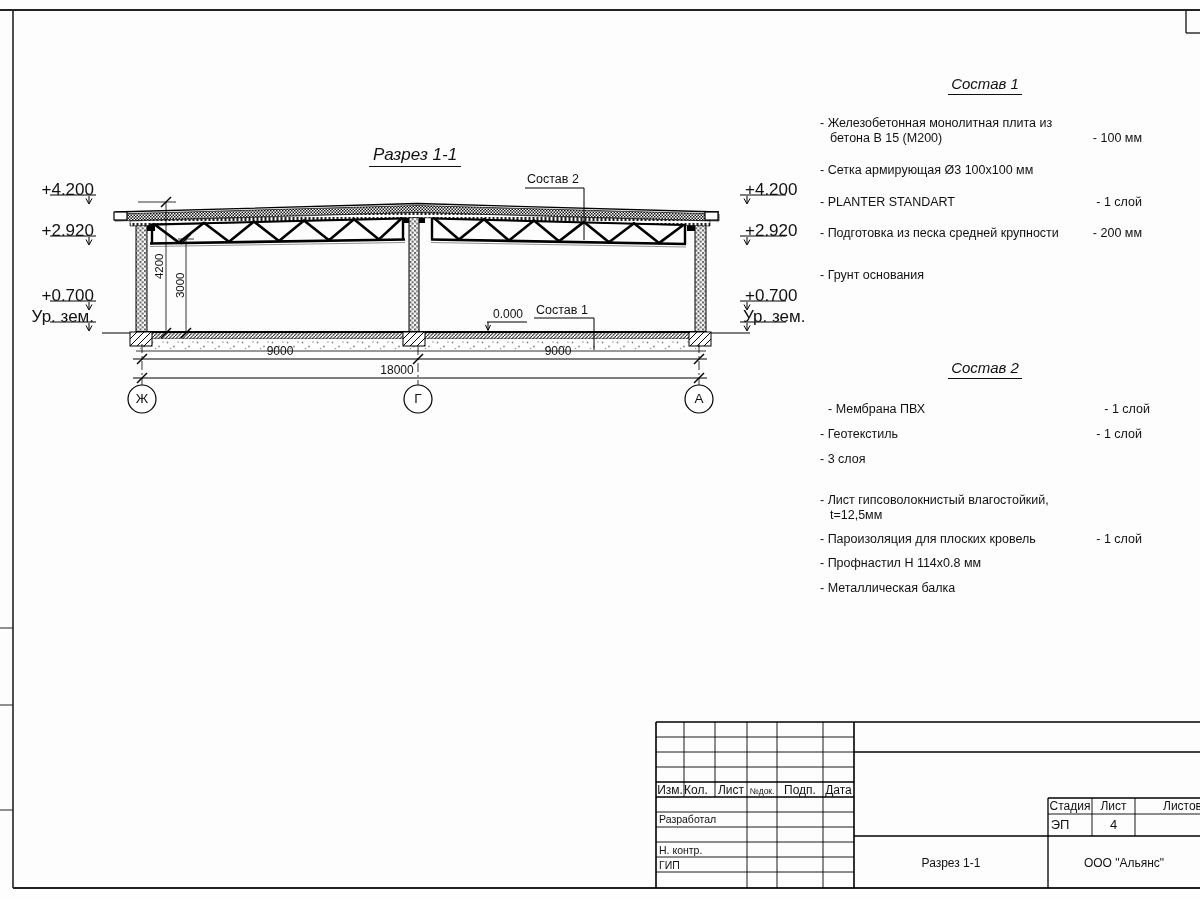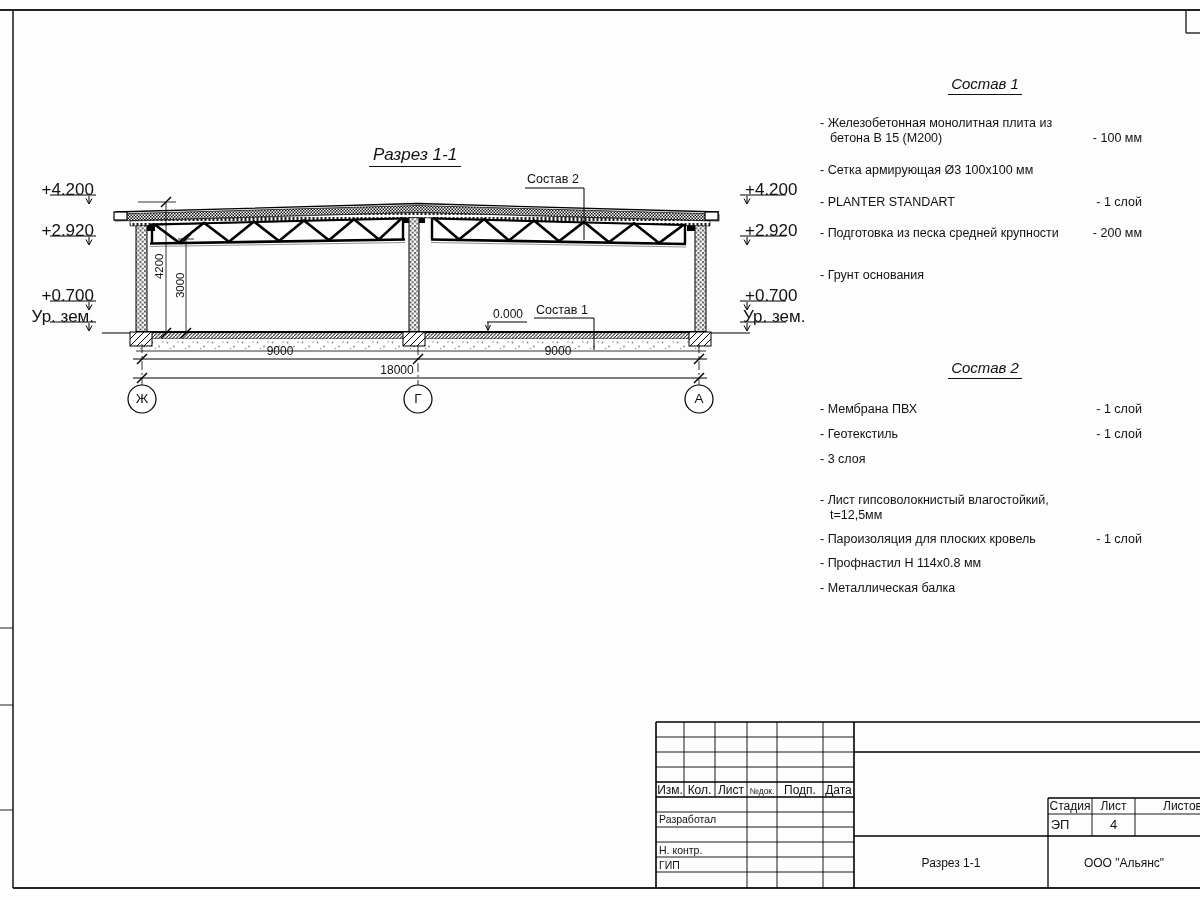--- a/index.html
+++ b/index.html
@@ -280,21 +280,21 @@
   <div class="item" style="top:226px;gap:14px;">
     <span class="nm">- Подготовка из песка средней крупности</span>
     <span class="vl">- 200 мм</span>
   </div>
   <div class="item" style="top:268px;">
     <span class="nm">- Грунт основания</span>
     <span class="vl"></span>
   </div>
 
   <div class="txt list-head" style="left:905px;top:360px;width:160px;text-align:center;"><span>Состав 2</span></div>
-  <div class="item" style="top:402px;">
+  <div class="item" style="top:402px;margin-left:8px;">
     <span class="nm">- Мембрана ПВХ</span>
     <span class="vl">- 1 слой</span>
   </div>
   <div class="item" style="top:427px;">
     <span class="nm">- Геотекстиль</span>
     <span class="vl">- 1 слой</span>
   </div>
   <div class="item" style="top:452px;">
     <span class="vl">- 3 слоя</span>
   </div>
@@ -309,21 +309,21 @@
   <div class="item" style="top:556px;">
     <span class="nm">- Профнастил Н 114х0.8 мм</span>
     <span class="vl"></span>
   </div>
   <div class="item" style="top:581px;">
     <span class="nm">- Металлическая балка</span>
     <span class="vl"></span>
   </div>
 
   <div class="txt tb ct" style="left:656px;top:784px;width:28px;">Изм.</div>
-  <div class="txt tb ct" style="left:684px;top:784px;width:31px;">Кол.</div>
+  <div class="txt tb ct" style="left:684px;top:784px;width:19px;">Кол.</div>
   <div class="txt tb ct" style="left:715px;top:784px;width:32px;">Лист</div>
   <div class="txt tb-sm ct" style="left:747px;top:787px;width:30px;">№док.</div>
   <div class="txt tb ct" style="left:777px;top:784px;width:46px;border-radius:6px;">Подп.</div>
   <div class="txt tb ct" style="left:823px;top:784px;width:31px;">Дата</div>
 
   <div class="txt tb-role" style="left:659px;top:814px;">Разработал</div>
   <div class="txt tb-role" style="left:659px;top:845px;">Н. контр.</div>
   <div class="txt tb-role" style="left:659px;top:860px;">ГИП</div>
 
   <div class="txt tb ct" style="left:1048px;top:800px;width:44px;">Стадия</div>

